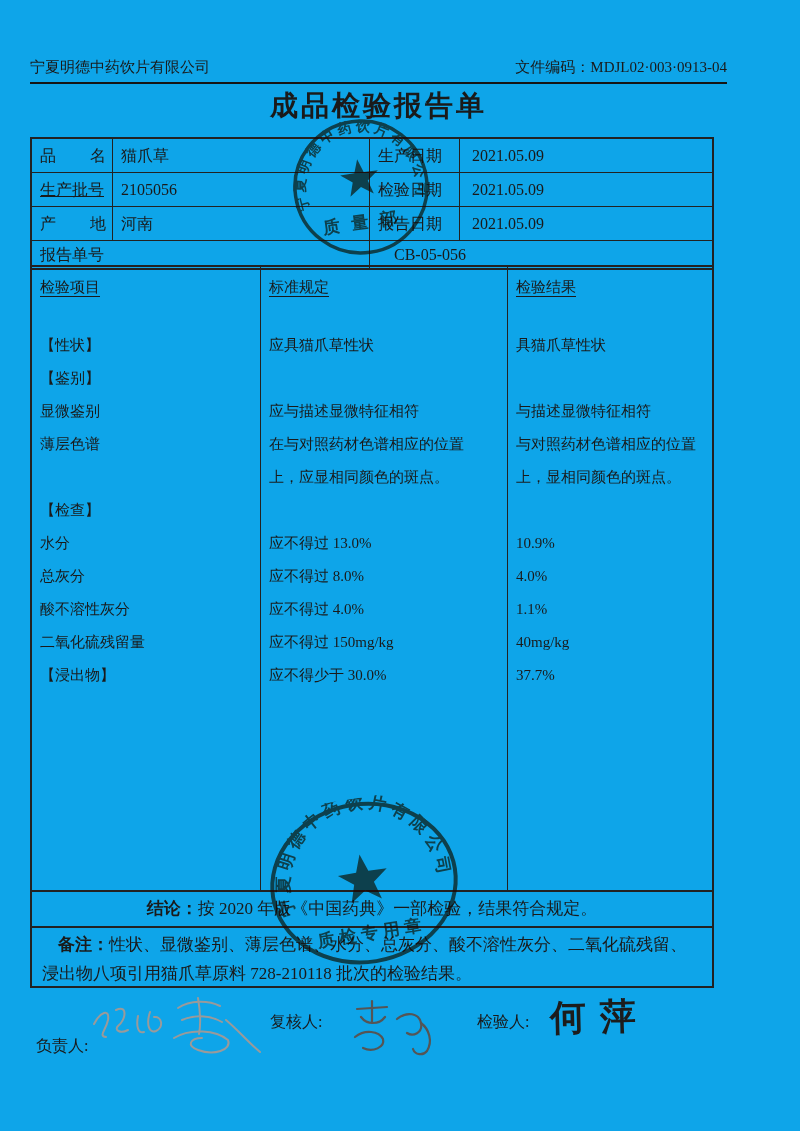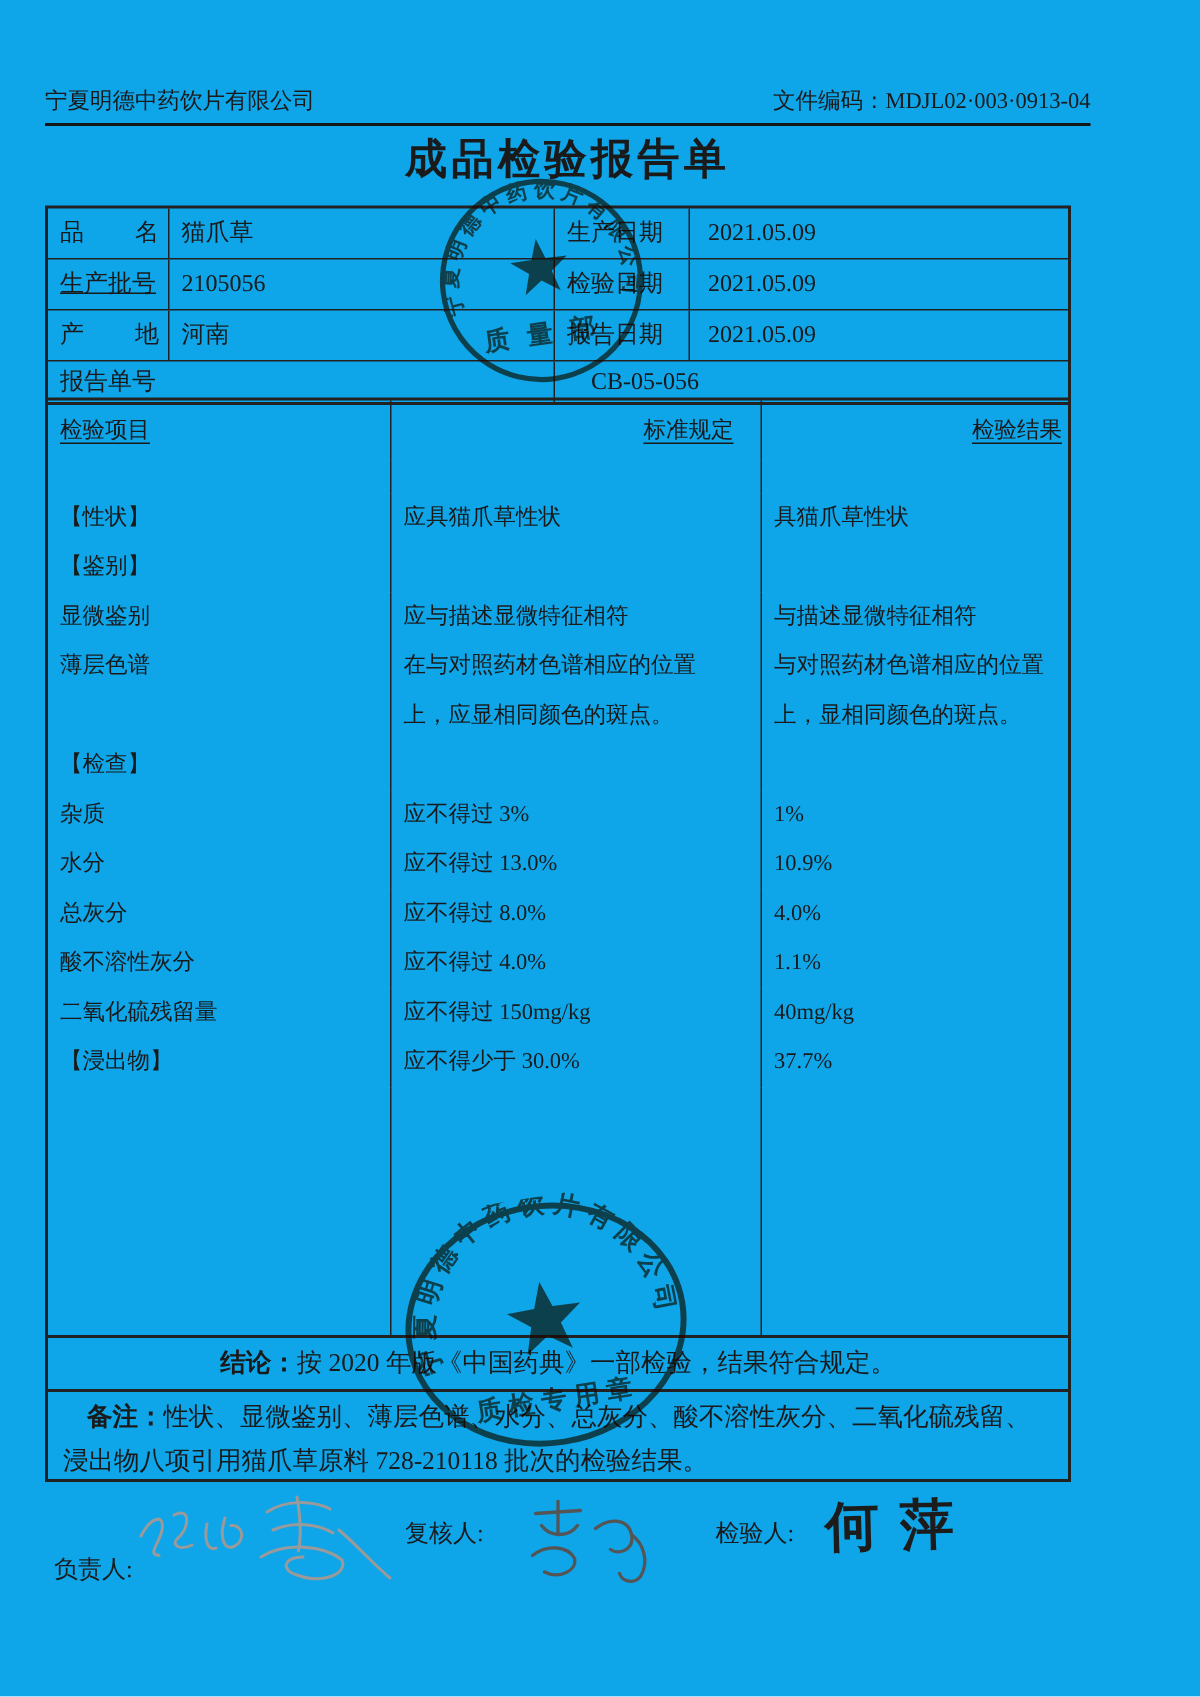--- a/index.html
+++ b/index.html
@@ -29,21 +29,21 @@
   .mtable{position:absolute;left:30px;top:265px;width:684px;height:627px;
           border:2px solid #222;box-sizing:border-box;display:flex;flex-direction:column;
           font-size:15px;}
   .mrow{display:flex;line-height:33px;}
   .mhead{line-height:40px;height:40px;}
   .mspacer{height:22px;}
   .mfill{flex:1;}
   .m1{width:228px;box-sizing:border-box;padding-left:8px;}
   .m2{width:232px;box-sizing:border-box;border-left:1px solid #222;padding:0 3px 0 8px;}
   .m3{flex:1;box-sizing:border-box;border-left:1px solid #222;padding:0 4px 0 8px;margin-left:15px;}
-  .mhead .m2,.mhead .m3{text-align:right;}
+  .mhead .m2,.mhead .m3{text-align:left;}
   .uline{text-decoration:underline;text-underline-offset:4px;}
   
   .concl{position:absolute;left:30px;top:890px;width:684px;height:38px;box-sizing:border-box;
          border:2px solid #222;border-top:2px solid #222;text-align:center;
          line-height:34px;font-size:17px;}
   .remarks{position:absolute;left:30px;top:926px;width:684px;height:62px;box-sizing:border-box;
            border:2px solid #222;border-top:1px solid #222;padding:3px 12px 0 10px;
            font-size:17px;line-height:29px;text-indent:16px;}
   .blab{font-weight:bold;}
   
@@ -121,25 +121,20 @@
     </div>
     <div class="mrow">
       <div class="m1">薄层色谱</div>
       <div class="m2">在与对照药材色谱相应的位置上，应显相同颜色的斑点。</div>
       <div class="m3">与对照药材色谱相应的位置上，显相同颜色的斑点。</div>
     </div>
     <div class="mrow">
       <div class="m1">【检查】</div>
       <div class="m2"></div>
       <div class="m3"></div>
-    </div>
-    <div class="mrow">
-      <div class="m1">杂质</div>
-      <div class="m2">应不得过 3%</div>
-      <div class="m3">1%</div>
     </div>
     <div class="mrow">
       <div class="m1">水分</div>
       <div class="m2">应不得过 13.0%</div>
       <div class="m3">10.9%</div>
     </div>
     <div class="mrow">
       <div class="m1">总灰分</div>
       <div class="m2">应不得过 8.0%</div>
       <div class="m3">4.0%</div>

